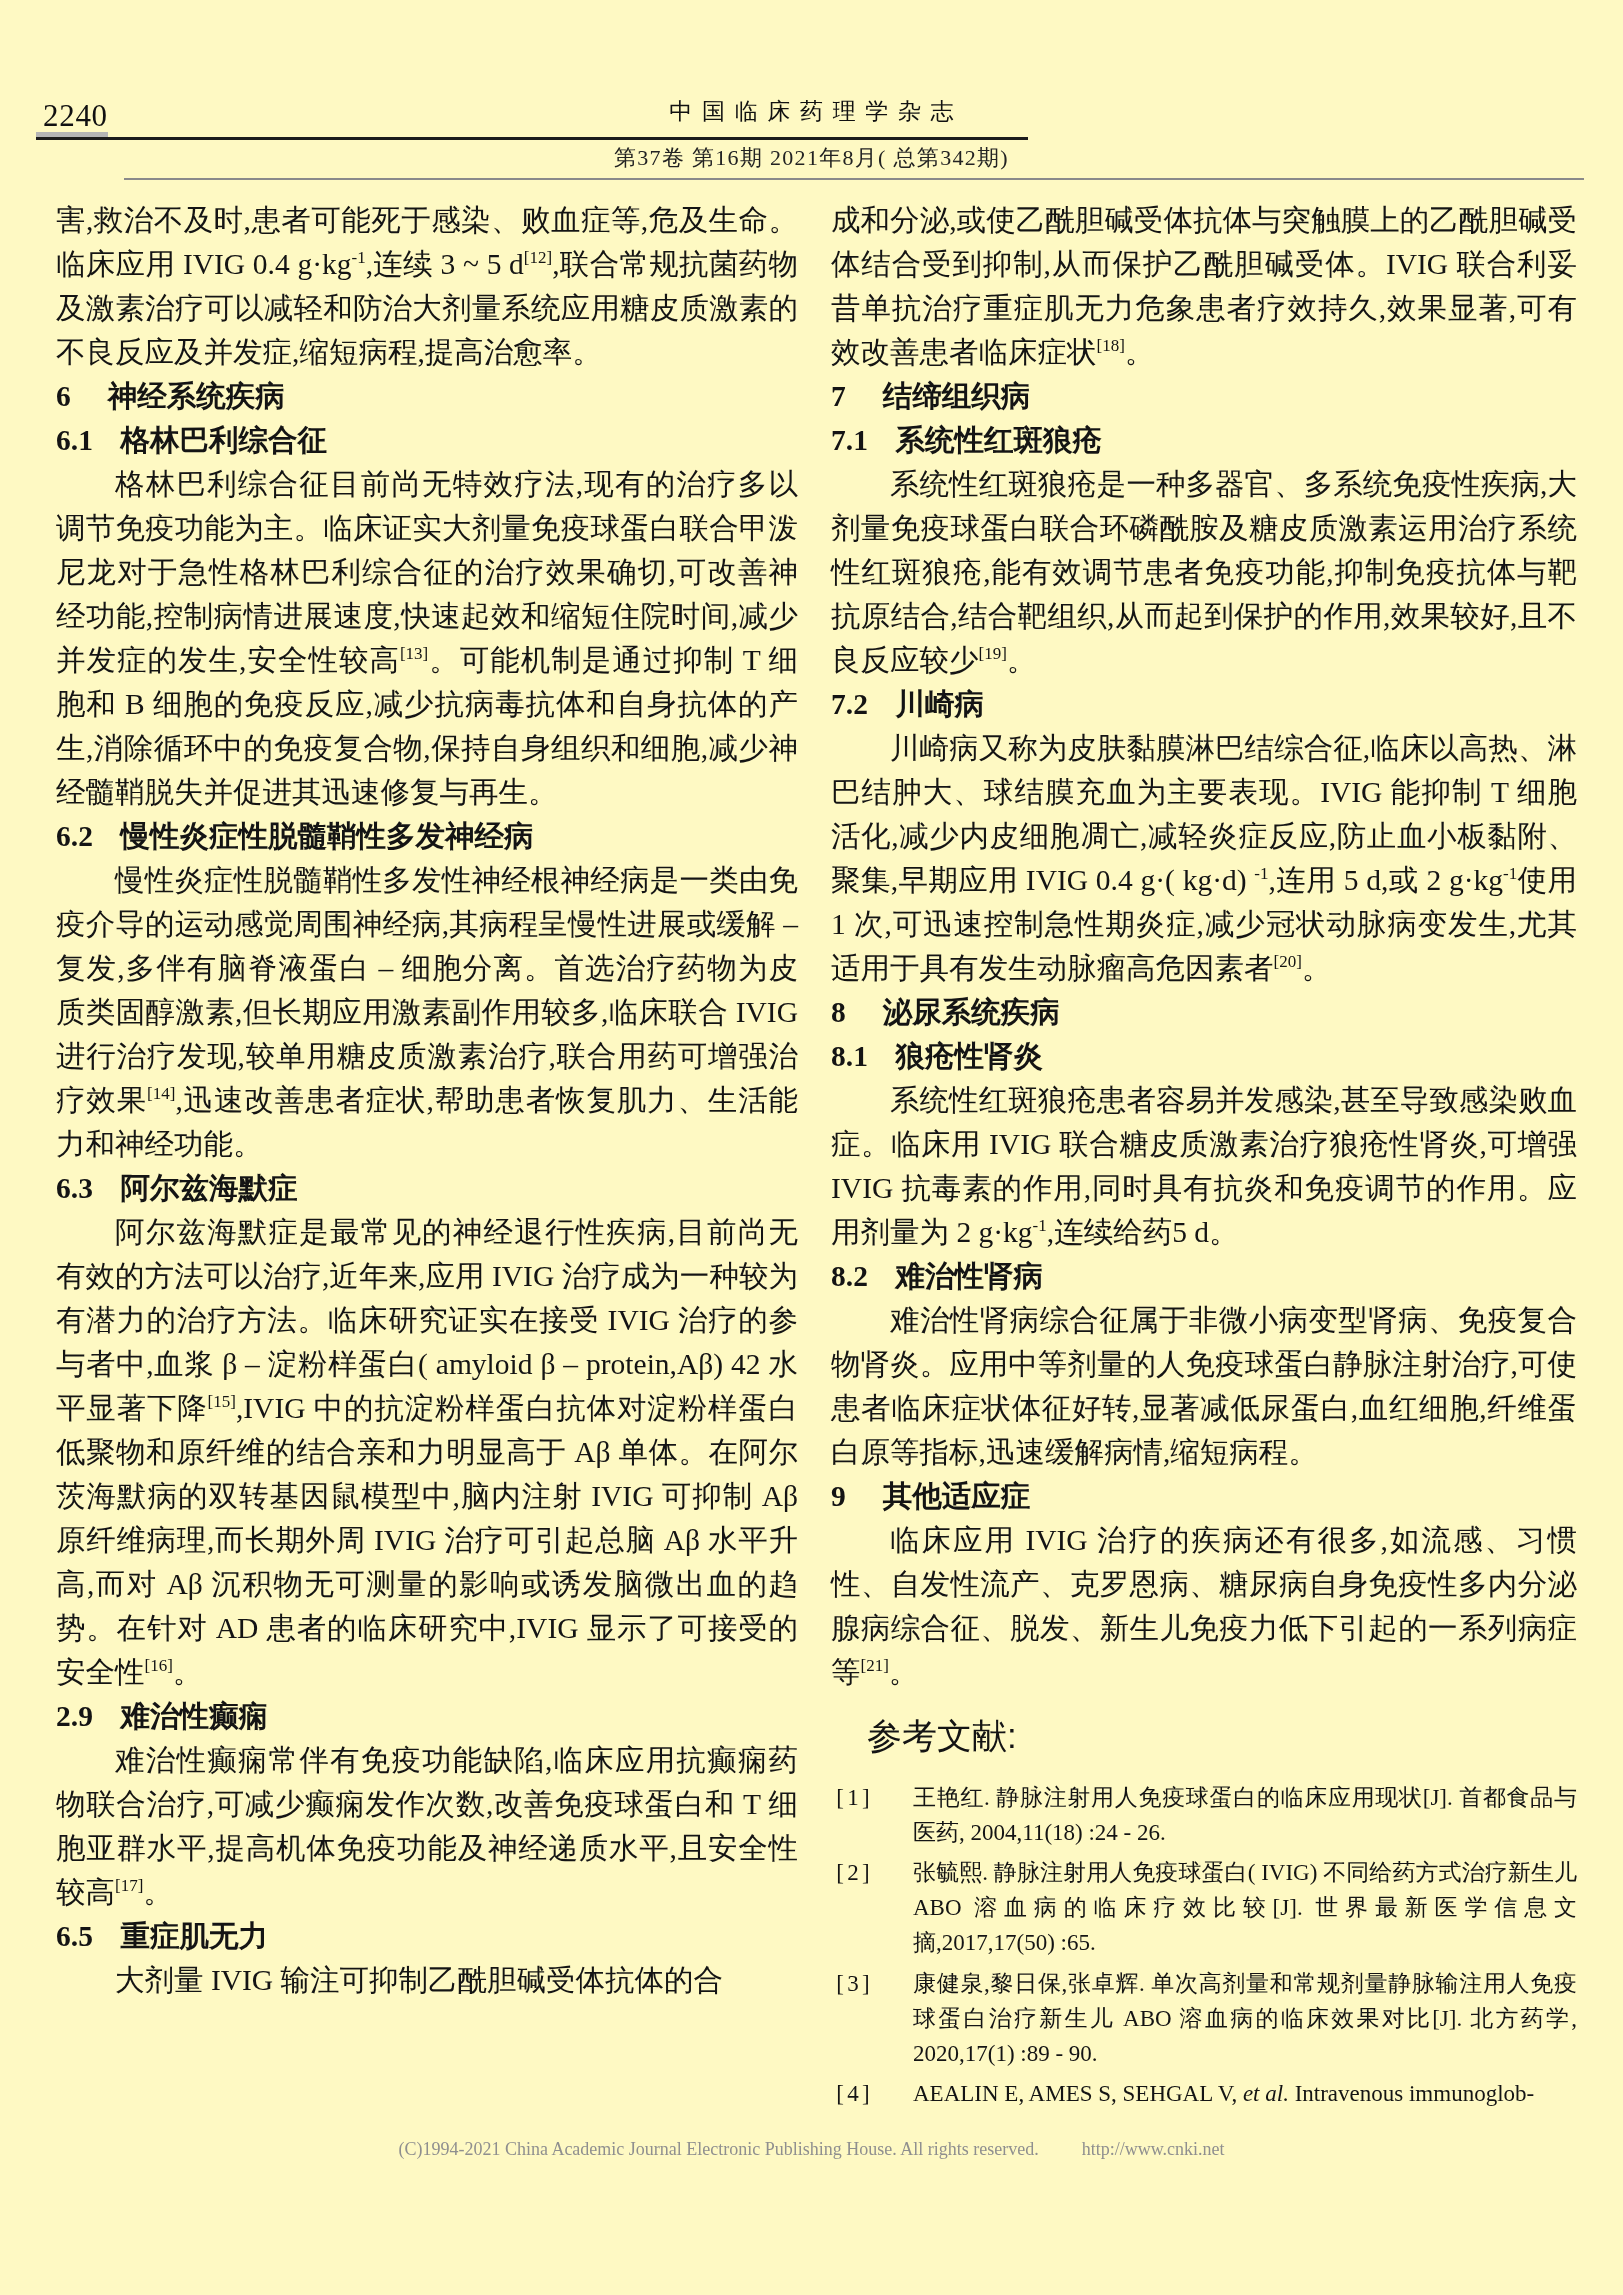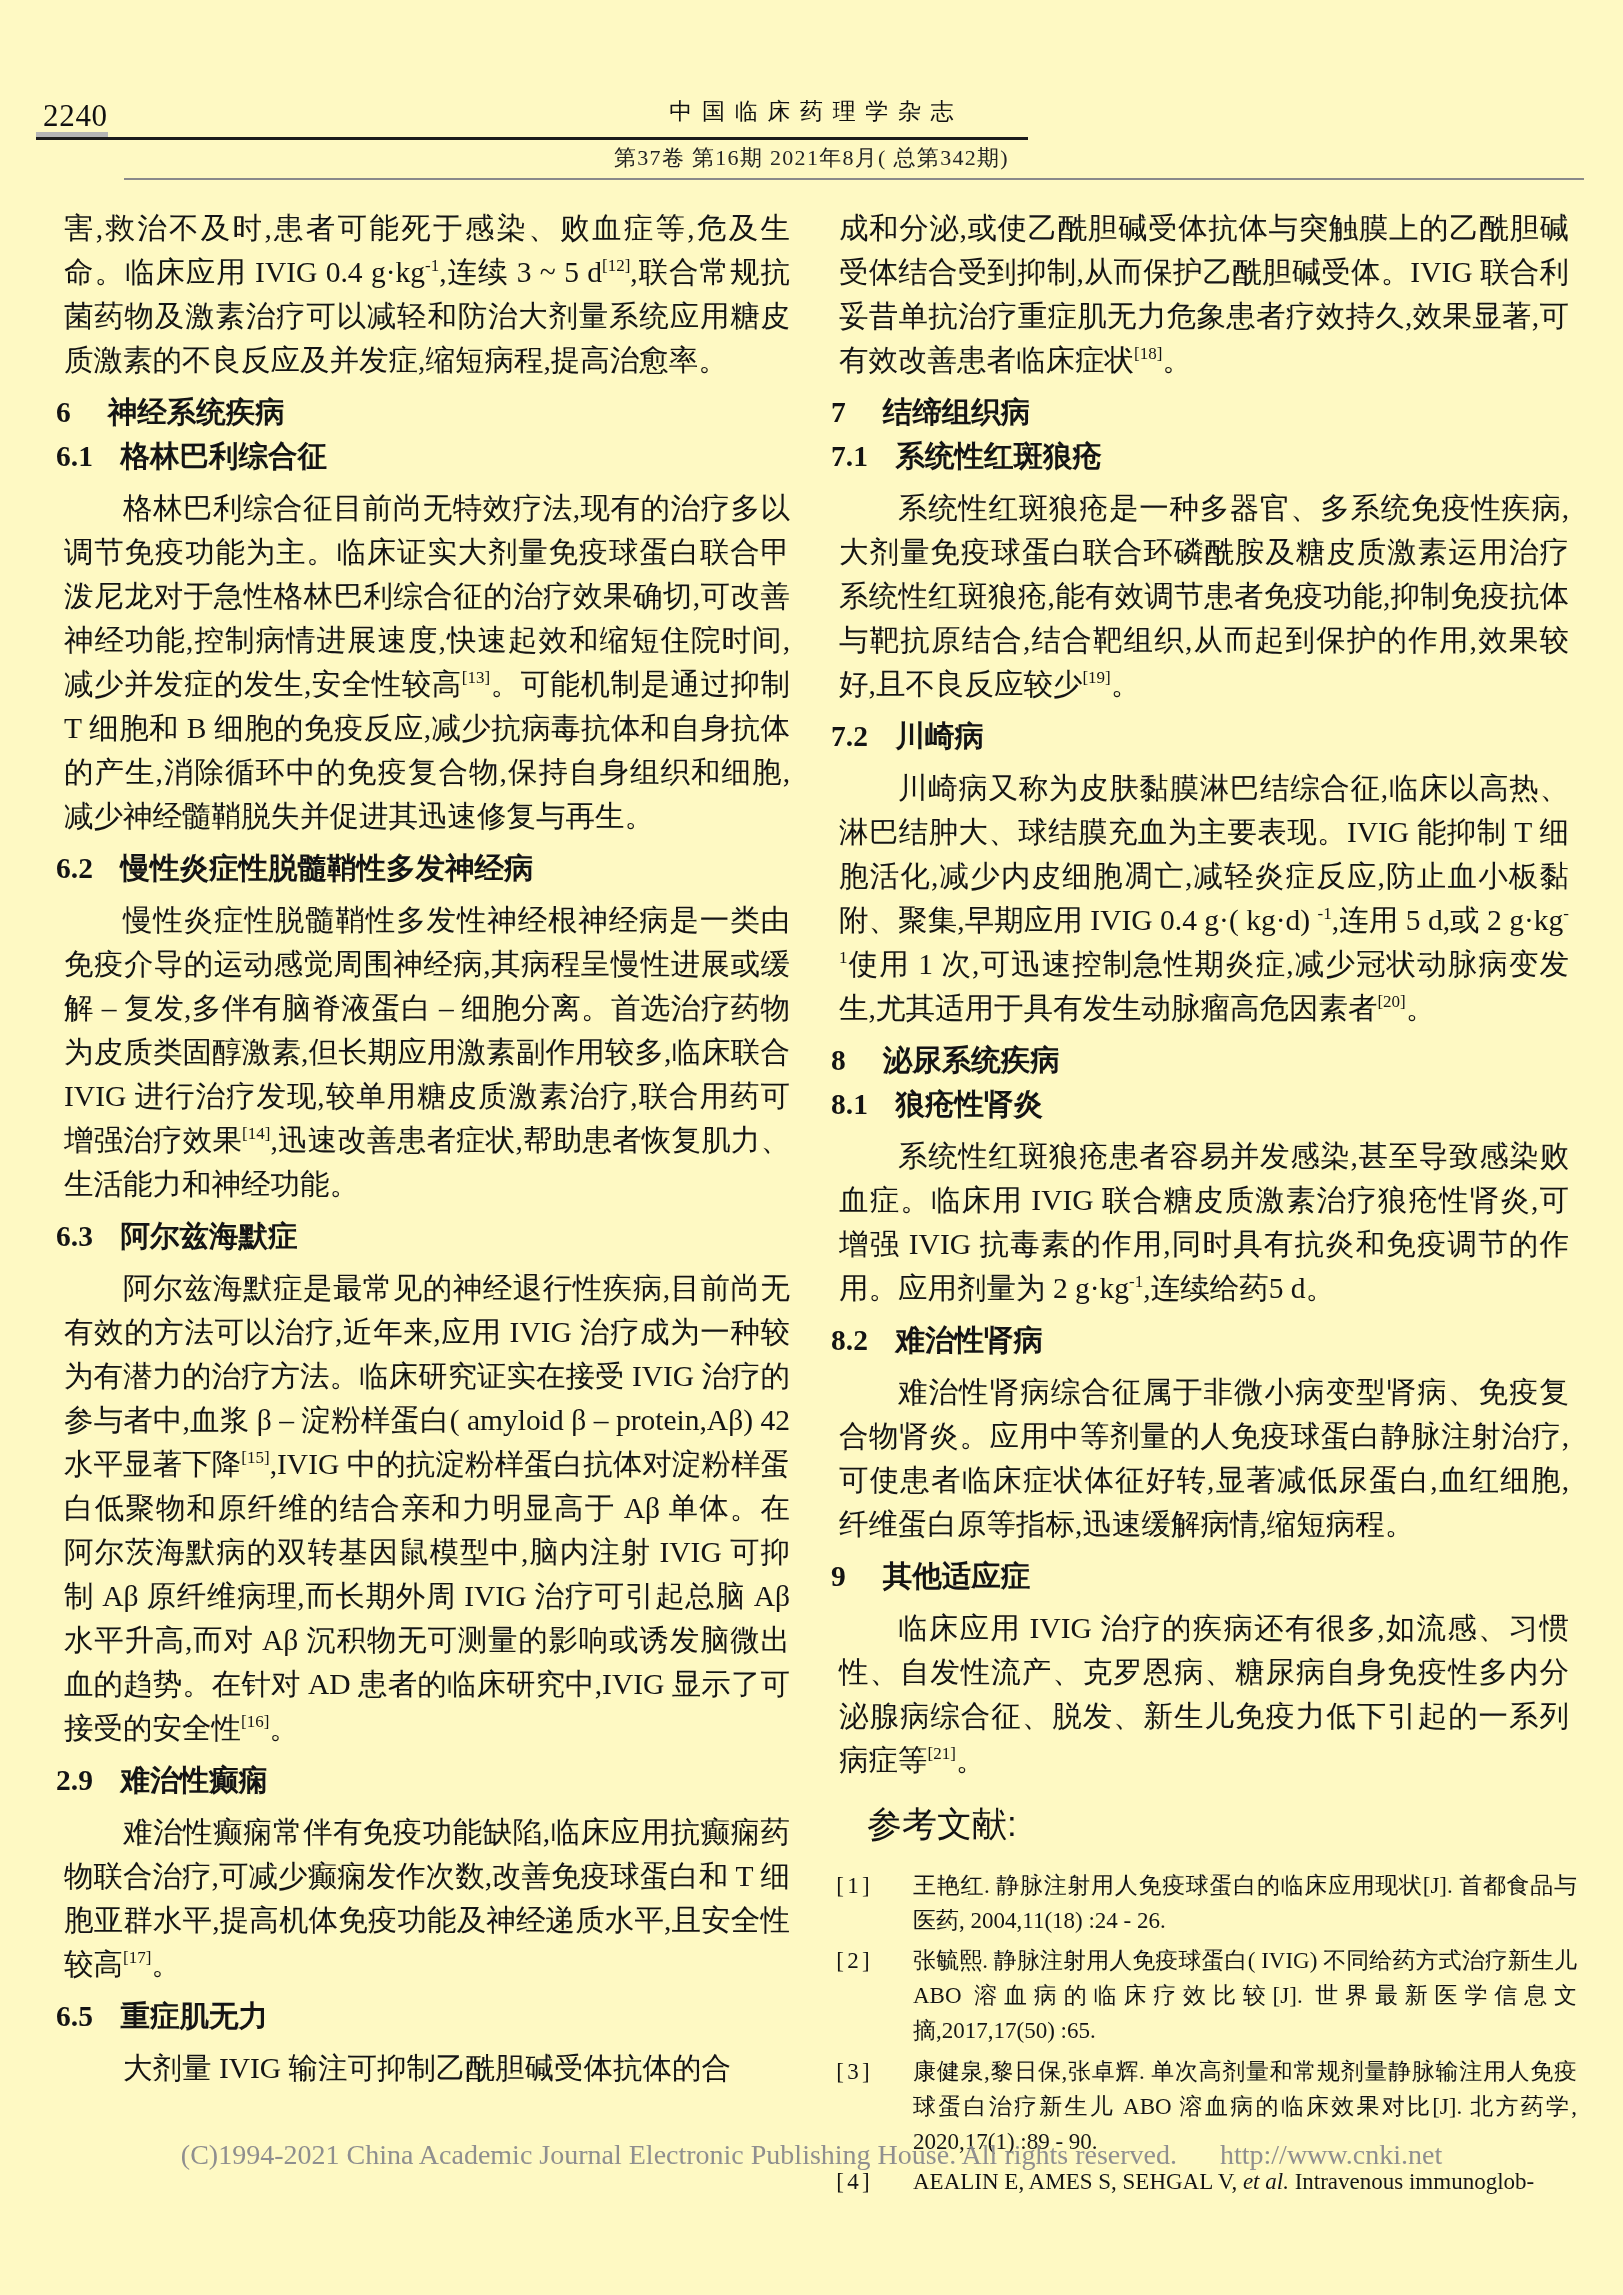--- a/index.html
+++ b/index.html
@@ -38,21 +38,21 @@
     background:#8a8a8a;
   }
   
   .col{
     position:absolute;top:198px;
     font-size:29.5px;line-height:44px;
     text-align:justify;color:#141414;
   }
   .col-left{left:56px;width:742px;}
   .col-right{left:831px;width:746px;}
-  .col p{margin:8px;text-indent:2em;}
+  .col p{margin:0;text-indent:2em;}
   .col p.p-cont{text-indent:0;}
   .heading{
     font-family:"Liberation Sans","DejaVu Sans",sans-serif;
     font-weight:bold;line-height:44px;
   }
   .heading .hnum{font-family:"Liberation Serif","DejaVu Serif",serif;font-weight:bold;}
   .h1 .hnum{margin-right:37px;}
   .h2 .hnum{margin-right:27.5px;}
   .sup{font-size:17px;vertical-align:super;line-height:0;letter-spacing:0;}
   
@@ -64,21 +64,21 @@
   .ref{
     position:relative;padding-left:82px;
     font-size:23px;line-height:35px;margin-bottom:5.2px;
     text-align:justify;
   }
   .ref-label{position:absolute;left:5.2px;top:0;letter-spacing:3.3px;}
   .ref i{font-style:italic;}
   
   .footer{
     position:absolute;left:0;top:2139px;width:100%;
-    text-align:center;color:#8f8f8f;font-size:28px;
+    text-align:center;color:#8f8f8f;font-size:18px;
     white-space:nowrap;
   }
   .footer .url{margin-left:43px;}
 </style>
 </head>
 <body>
 
 <div class="page">
 
   <div class="page-number">2240</div>

